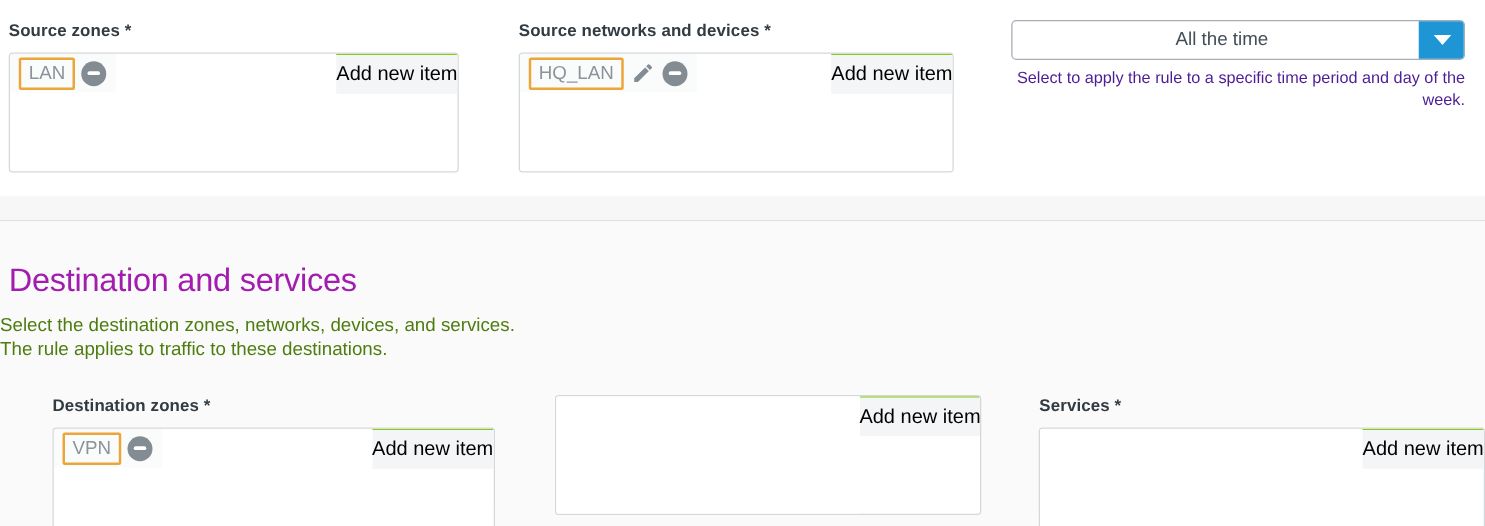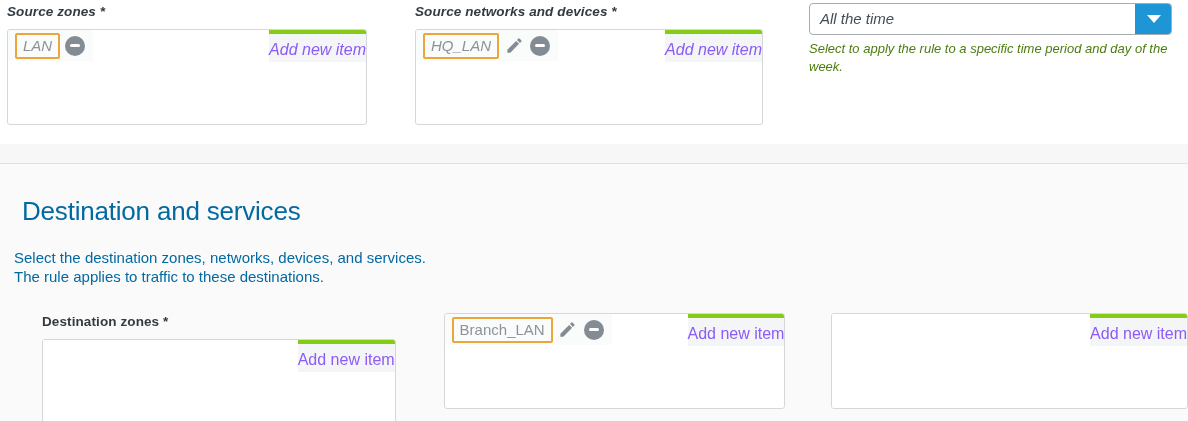--- a/index.html
+++ b/index.html
@@ -6,86 +6,86 @@
   html,body { background:#fff; }
   body { font-family:"Liberation Sans","DejaVu Sans",sans-serif; }
   .screen {
     position:relative; width:1188px; height:421px; background:#fff;
     overflow:hidden; display:flex; flex-direction:column;
   }
   .row { display:flex; padding-left:7px; }
   .col1 { width:360px; margin-right:48px; }
   .col2 { width:348px; margin-right:46px; }
   .col3 { width:363px; }
-  .top-section { padding-top:3px;font-style:italic; }
+  .top-section { padding-top:16px; }
   .field-label {
     font-size:13.5px; font-weight:bold; color:#333b42;
     line-height:17px; margin-bottom:9px; letter-spacing:.1px;
   }
   
   .list-box {
     border:1px solid #d5d8da; border-radius:3px; background:#fff;
     height:96px; display:flex; overflow:hidden;
   }
   .item-row {
     height:31px; background:#fafbfb; display:flex; align-items:center;
     padding:0 7px; flex:0 0 auto;
   }
   .empty-row { flex:1 1 auto; background:#fff; }
   .add-row {
-    height:32px; flex:0 0 auto; background:#f4f5f6; border-top:4px solid #84cc16;
-    color:#8b5cf6; font-size:16px; text-align:left; line-height:31px; cursor:pointer;
+    height:32px; flex:0 0 auto; background:#f4f5f6; border-top:1px solid #84cc16;
+    color:#000000; font-size:16px; text-align:left; line-height:31px; cursor:pointer;
   }
   .tag {
     display:inline-block; border:2px solid #eba538; border-radius:2px;
     color:#8d939b; font-size:15px; line-height:20px; padding:1px 6px;
     background:transparent; max-width:280px; white-space:nowrap;
   }
   .row-spacer { flex:1 1 auto; }
   .icon-btn { display:inline-flex; align-items:center; justify-content:center;
     width:22px; height:22px; cursor:pointer; margin-left:4px; }
   .minus-circle {
     width:20px; height:20px; border-radius:50%; background:#838b93;
     display:inline-flex; align-items:center; justify-content:center;
   }
   .minus-bar { width:10px; height:3px; border-radius:1.5px; background:#fff; display:block; }
   
   .select {
     height:32px; border:1px solid #a7acb2; border-radius:4px; background:#fff;
     display:flex; align-items:stretch; overflow:hidden; cursor:pointer;
   }
   .select-value {
-    flex:1 1 auto; font-size:15px; color:#434e58; line-height:30px; padding-left:10px;
+    flex:1 1 auto; font-size:15px; color:#434e58; line-height:30px; padding-left:10px;text-align:center;
   }
   .select-button {
     flex:0 0 37px; background:#1e96d6; display:flex; align-items:center; justify-content:center;
     border-radius:0 3px 3px 0; margin:-1px -1px -1px 0;
   }
   .caret {
     width:0; height:0; display:block;
     border-left:7px solid transparent; border-right:7px solid transparent;
     border-top:8px solid #fff;
   }
   .help-text {
-    margin-top:5px; font-size:13px; color:#4d7c0f; text-align:left; line-height:18px;
+    margin-top:5px; font-size:13px; color:#4c1d95; text-align:right; line-height:18px;
   }
   
   .divider-band {
     margin-top:19px; height:20px; background:#f7f7f8; border-bottom:1px solid #e0e1e3;
     flex:0 0 auto;
   }
   .dest-section {
     background:#fafafa; flex:1 1 auto; padding-top:32px;
   }
   .section-heading {
-    font-size:26px; font-weight:normal; color:#0369a1; line-height:30px;
-    padding-left:7px; letter-spacing:-.2px;margin-left:15px;
+    font-size:26px; font-weight:normal; color:#a21caf; line-height:30px;
+    padding-left:7px; letter-spacing:-.2px;
   }
   .section-subtitle {
-    margin-top:22px; padding-left:14px; font-size:15px; color:#0369a1; line-height:19px;
+    margin-top:12px; padding-left:0; font-size:15px; color:#4d7c0f; line-height:19px;
   }
   .dest-fields { margin-top:27px;padding-left:42px; }
   .pencil-svg { display:block; }
 </style>
 </head>
 <body>
 
 <div class="screen">
 
   <div class="row top-section">
@@ -147,47 +147,43 @@
     <div class="section-subtitle">
       <div>Select the destination zones, networks, devices, and services.</div>
       <div>The rule applies to traffic to these destinations.</div>
     </div>
 
     <div class="row dest-fields">
 
       <div class="col1">
         <div class="field-label">Destination zones *</div>
         <div class="list-box">
-          <div class="empty-row"></div>
-          <div class="add-row">Add new item</div>
-        </div>
-      </div>
-
-      <div class="col2">
-        <div class="list-box">
           <div class="item-row">
-            <span class="tag">Branch_LAN</span>
+            <span class="tag">VPN</span>
             <span class="row-spacer"></span>
-            <span class="icon-btn">
-              <svg class="pencil-svg" width="19" height="19" viewBox="0 0 24 24">
-                <path fill="#838b93" d="M3 17.25V21h3.75L17.81 9.94l-3.75-3.75L3 17.25zM20.71 7.04a1 1 0 0 0 0-1.41l-2.34-2.34a1 1 0 0 0-1.41 0l-1.83 1.83 3.75 3.75 1.83-1.83z"></path>
-              </svg>
-            </span>
             <span class="icon-btn">
               <span class="minus-circle">
                 <span class="minus-bar"></span>
               </span>
             </span>
           </div>
           <div class="empty-row"></div>
           <div class="add-row">Add new item</div>
         </div>
       </div>
 
+      <div class="col2">
+        <div class="list-box">
+          <div class="empty-row"></div>
+          <div class="add-row">Add new item</div>
+        </div>
+      </div>
+
       <div class="col3">
+        <div class="field-label">Services *</div>
         <div class="list-box">
           <div class="empty-row"></div>
           <div class="add-row">Add new item</div>
         </div>
       </div>
 
     </div>
   </div>
 </div>
 

